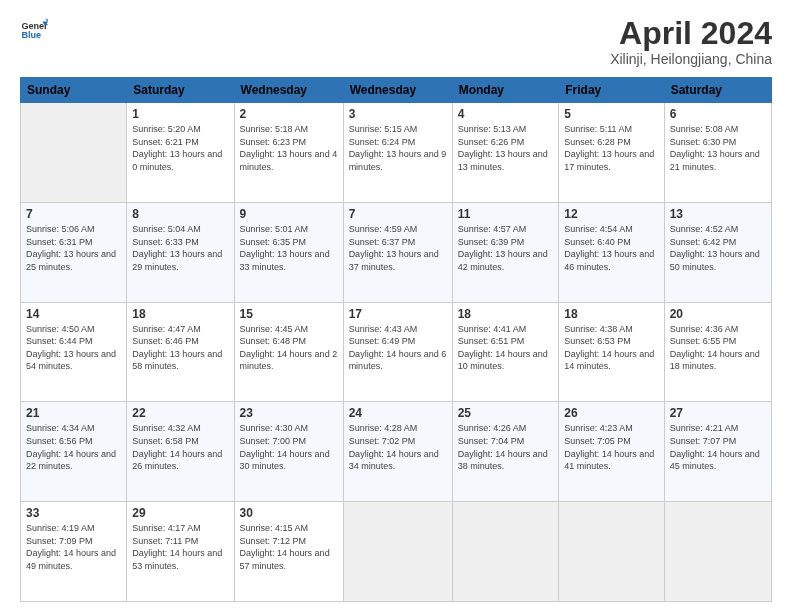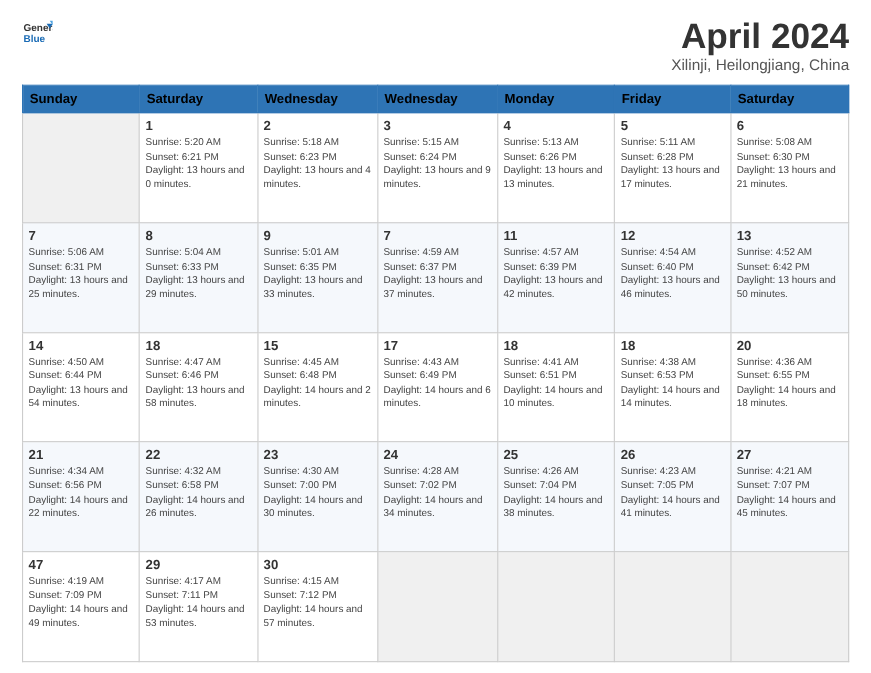--- a/index.html
+++ b/index.html
@@ -236,21 +236,21 @@
             <div class="day-number">26</div>
             <div class="day-info">Sunrise: 4:23 AM<br>Sunset: 7:05 PM<br>Daylight: 14 hours and 41 minutes.</div>
           </td>
           <td>
             <div class="day-number">27</div>
             <div class="day-info">Sunrise: 4:21 AM<br>Sunset: 7:07 PM<br>Daylight: 14 hours and 45 minutes.</div>
           </td>
         </tr>
         <tr>
           <td>
-            <div class="day-number">47</div>
+            <div class="day-number">33</div>
             <div class="day-info">Sunrise: 4:19 AM<br>Sunset: 7:09 PM<br>Daylight: 14 hours and 49 minutes.</div>
           </td>
           <td>
             <div class="day-number">29</div>
             <div class="day-info">Sunrise: 4:17 AM<br>Sunset: 7:11 PM<br>Daylight: 14 hours and 53 minutes.</div>
           </td>
           <td>
             <div class="day-number">30</div>
             <div class="day-info">Sunrise: 4:15 AM<br>Sunset: 7:12 PM<br>Daylight: 14 hours and 57 minutes.</div>
           </td>

